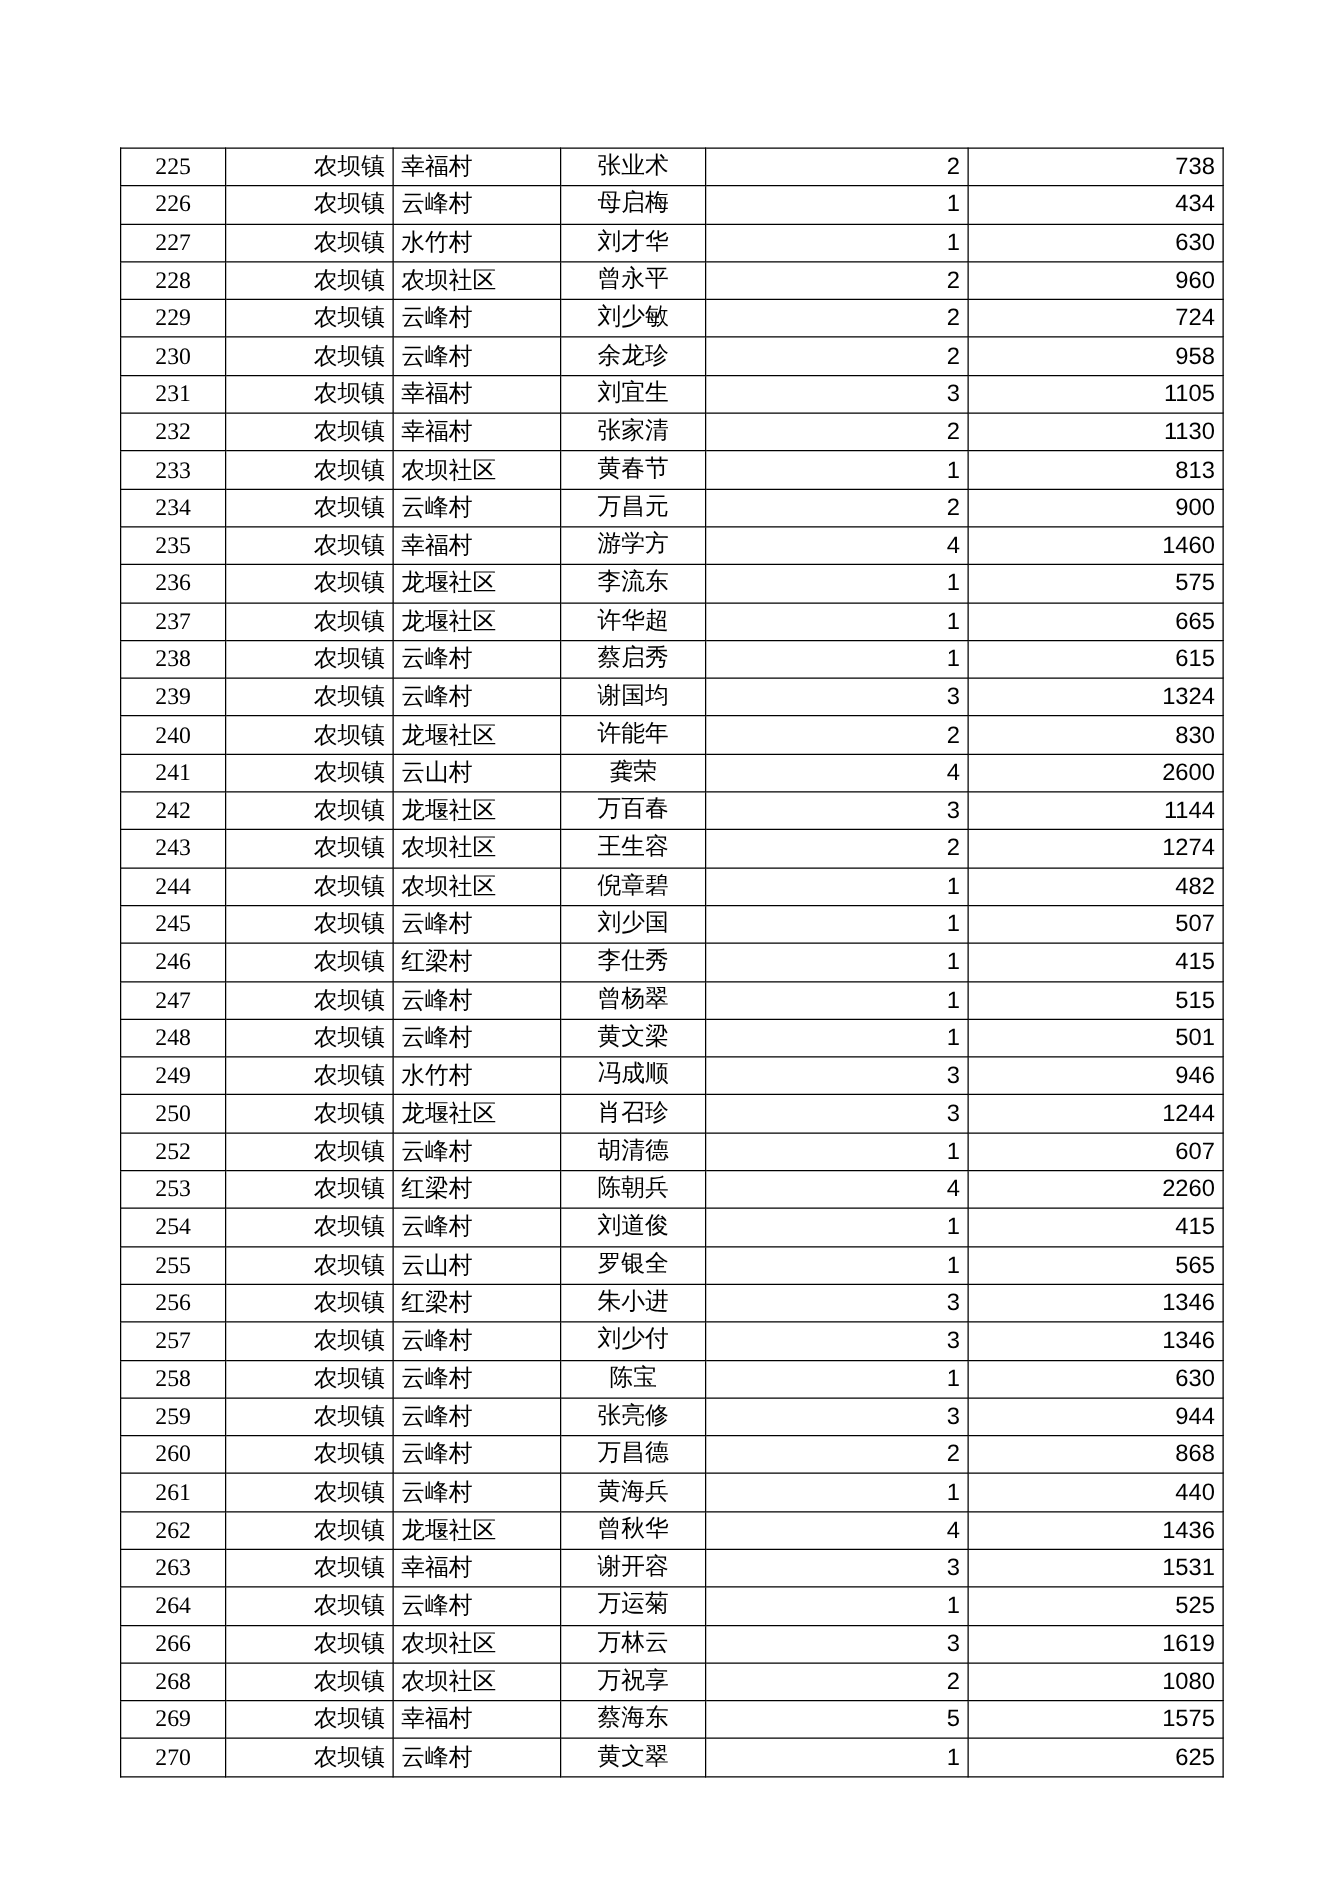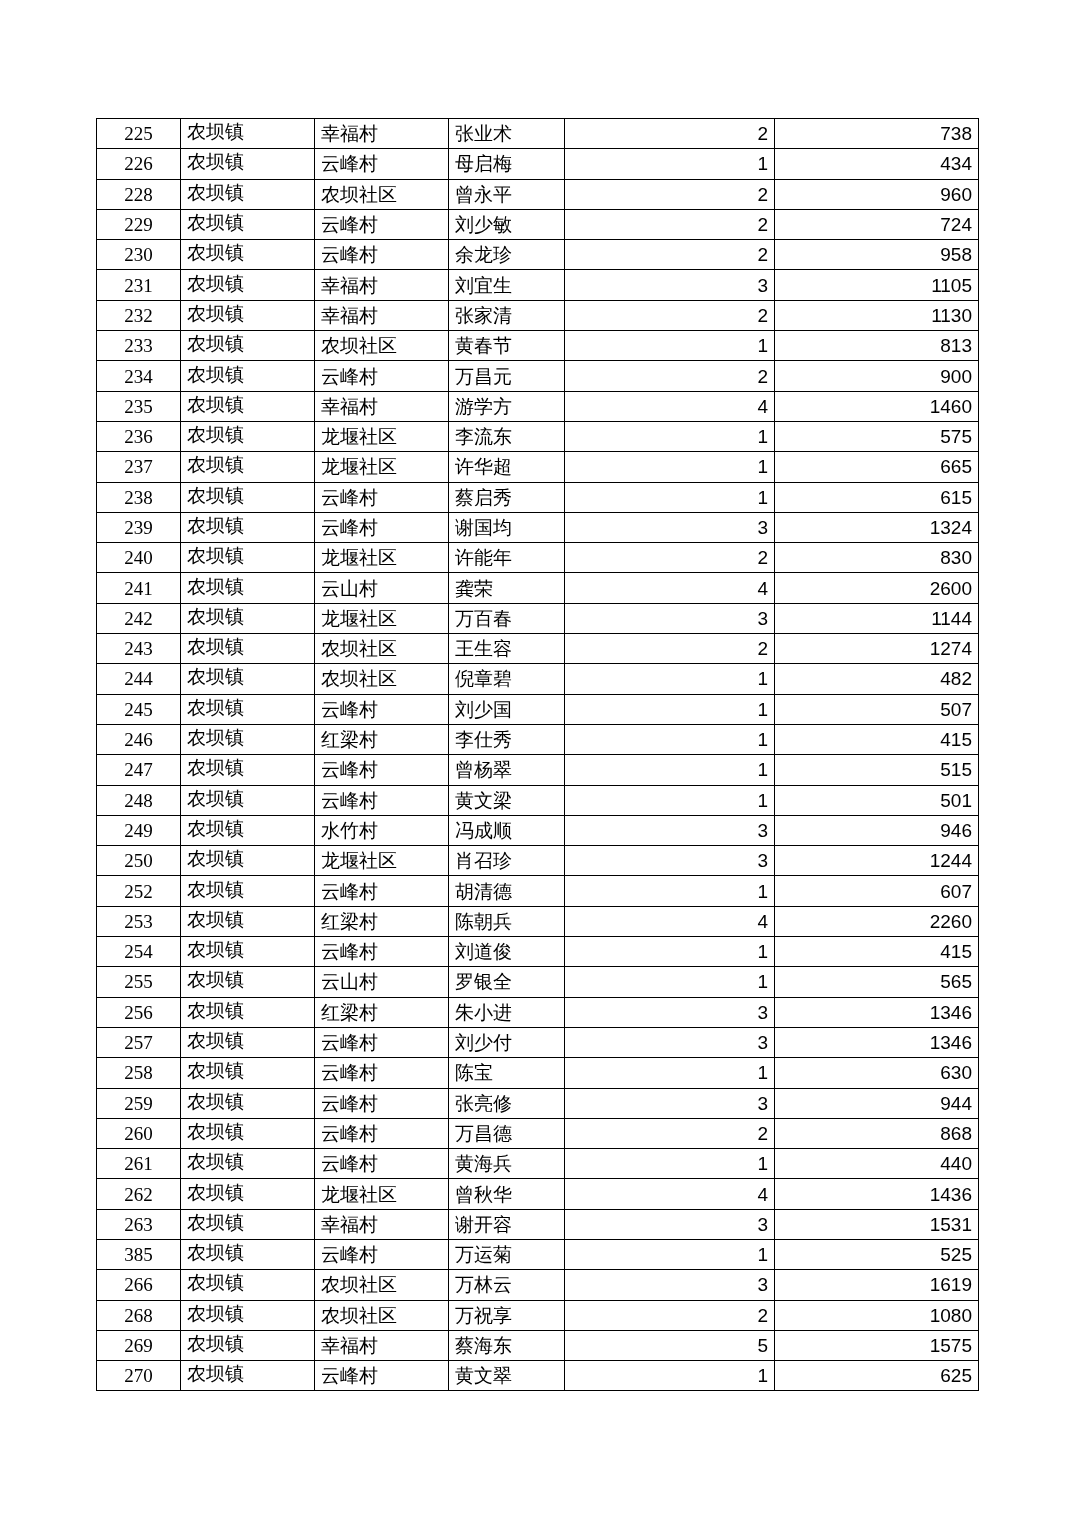--- a/index.html
+++ b/index.html
@@ -41,32 +41,32 @@
   col.c-name  { width: 116px; }
   col.c-count { width: 210px; }
   col.c-amount { width: 204px; }
 
   td.index {
     text-align: center;
     font-family: "Liberation Serif", serif;
     font-size: 20px;
   }
   td.town {
-    text-align: left;
-    font-family: Liberation Mono, monospace;
+    text-align: right;
+    font-family: Liberation Serif, serif;
     font-size: 19px;
   }
   td.village {
     text-align: left;
     font-family: "Liberation Sans", sans-serif;
     font-size: 19px;
   }
   td.name {
-    text-align: left;
-    font-family: Liberation Serif, serif;
+    text-align: center;
+    font-family: Liberation Mono, monospace;
     font-size: 19px;
   }
   td.count {
     text-align: right;
     font-family: "Liberation Sans", sans-serif;
     font-size: 19px;
   }
   td.amount {
     text-align: right;
     font-family: "Liberation Sans", sans-serif;
@@ -97,20 +97,28 @@
         </tr>
         <tr>
           <td class="index">226</td>
           <td class="town">农坝镇</td>
           <td class="village">云峰村</td>
           <td class="name">母启梅</td>
           <td class="count">1</td>
           <td class="amount">434</td>
         </tr>
         <tr>
+          <td class="index">227</td>
+          <td class="town">农坝镇</td>
+          <td class="village">水竹村</td>
+          <td class="name">刘才华</td>
+          <td class="count">1</td>
+          <td class="amount">630</td>
+        </tr>
+        <tr>
           <td class="index">228</td>
           <td class="town">农坝镇</td>
           <td class="village">农坝社区</td>
           <td class="name">曾永平</td>
           <td class="count">2</td>
           <td class="amount">960</td>
         </tr>
         <tr>
           <td class="index">229</td>
           <td class="town">农坝镇</td>
@@ -377,21 +385,21 @@
         </tr>
         <tr>
           <td class="index">263</td>
           <td class="town">农坝镇</td>
           <td class="village">幸福村</td>
           <td class="name">谢开容</td>
           <td class="count">3</td>
           <td class="amount">1531</td>
         </tr>
         <tr>
-          <td class="index">385</td>
+          <td class="index">264</td>
           <td class="town">农坝镇</td>
           <td class="village">云峰村</td>
           <td class="name">万运菊</td>
           <td class="count">1</td>
           <td class="amount">525</td>
         </tr>
         <tr>
           <td class="index">266</td>
           <td class="town">农坝镇</td>
           <td class="village">农坝社区</td>

